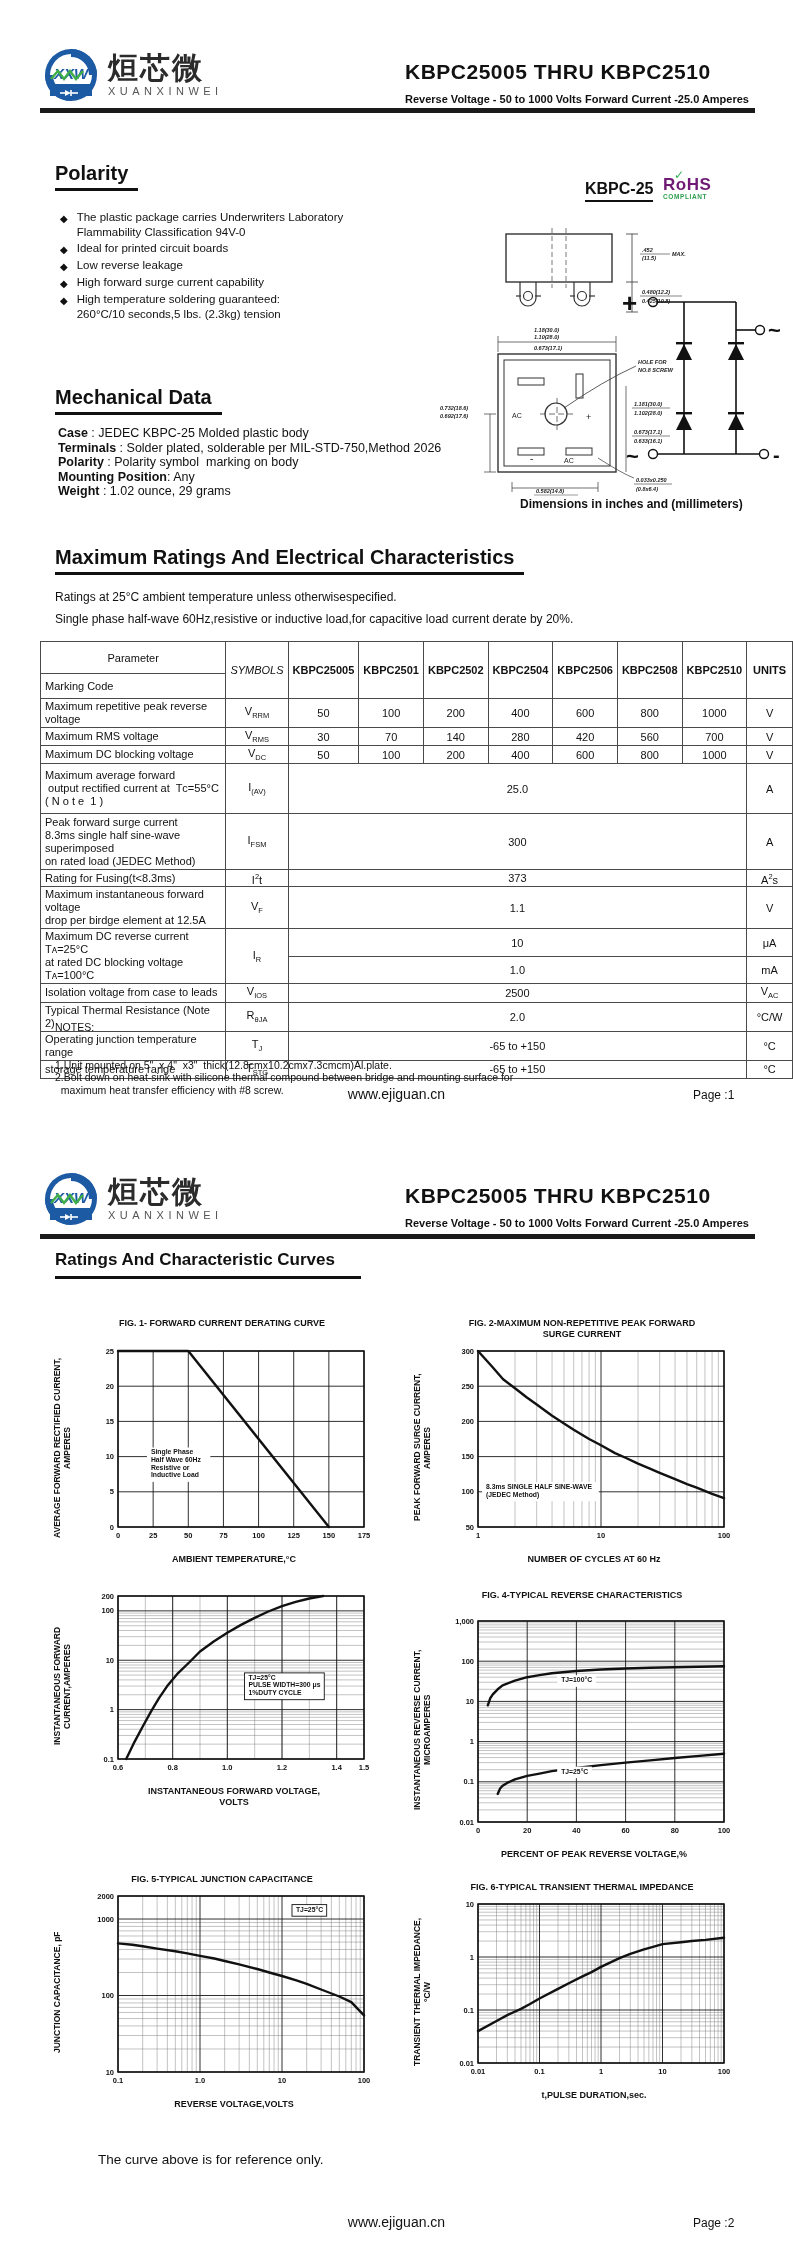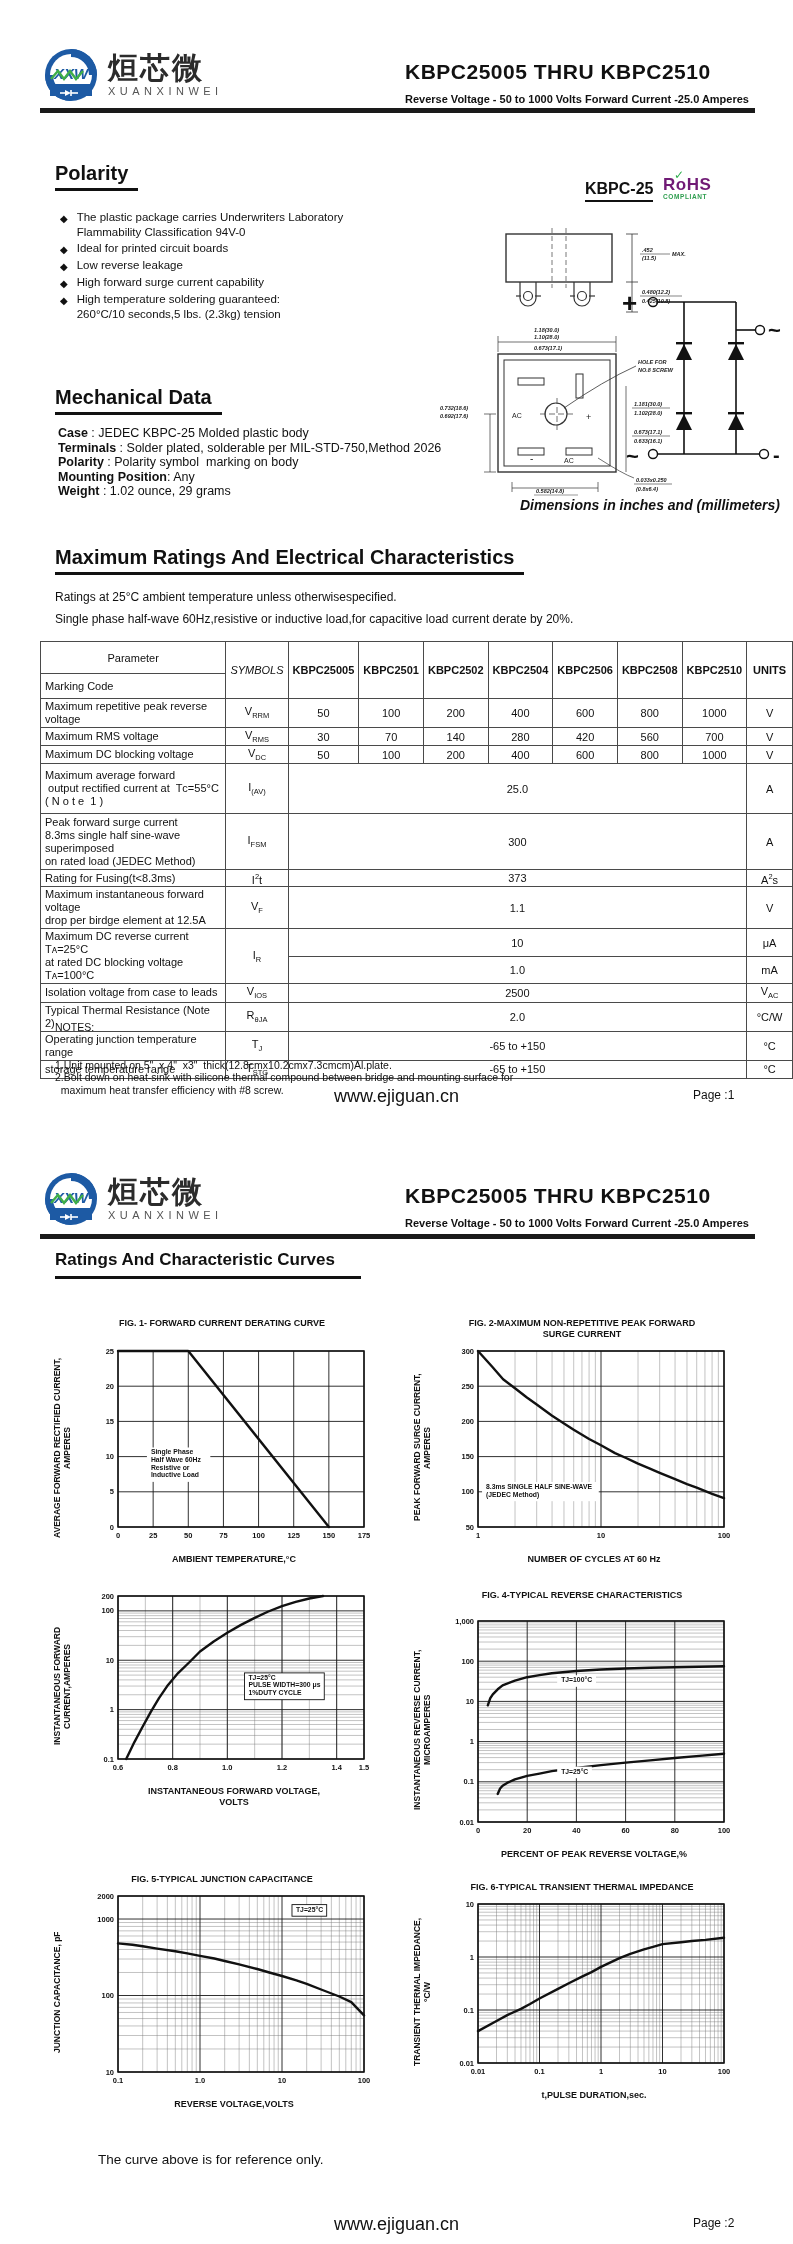--- a/index.html
+++ b/index.html
@@ -31,33 +31,33 @@
   table.ratings td{border:1px solid #4a4a4a;font-size:11px;padding:1px 4px;vertical-align:middle;overflow:hidden;}
   td.p-head{font-size:16px;text-align:center;font-weight:400;height:29px;}
   td.mark{height:22px;}
   td.sym-head{font-style:italic;font-size:9.5px;text-align:center;}
   td.model-head{font-size:7.5px;font-weight:700;text-align:center;padding:1px 0;}
   td.units-head{font-size:11px;font-weight:700;text-align:center;}
   td.lbl{white-space:pre-wrap;line-height:13px;}
   td.val,td.sym{text-align:center;}
   sub{font-size:68%;} sup{font-size:68%;}
   .notes{font-size:10.5px;line-height:12.5px;white-space:pre-wrap;}
-  .foot-site{width:100%;text-align:center;font-size:18px;}
+  .foot-site{width:100%;text-align:center;font-size:14px;}
   .foot-page{font-size:12px;}
   
   .fig{position:absolute;}
   .fig-title{font-size:9px;font-weight:700;text-align:center;white-space:pre-line;line-height:11px;margin-bottom:3px;}
   .t1{min-height:24px;} .t2{min-height:22px;} .t3{min-height:13px;}
   .fig-body{display:flex;align-items:stretch;}
   .ylab{writing-mode:vertical-rl;transform:rotate(180deg);font-size:8.5px;font-weight:700;text-align:center;white-space:pre-line;line-height:10px;width:24px;}
   .xlab{font-size:9px;font-weight:700;text-align:center;white-space:pre-line;line-height:11px;margin-top:4px;margin-left:24px;}
   .ref-note{font-size:13.5px;}
   svg text{font-family:"Liberation Sans","DejaVu Sans",sans-serif;}
   .dimtxt{font-size:5.5px;font-style:italic;font-weight:700;fill:#222;}
-  .caption{font-size:14px;font-weight:700;font-style:italic;}
+  .caption{font-size:12px;font-weight:700;}
 </style>
 </head>
 <body>
 
 <div class="page">
 
   <div class="abs logo-wrap" style="left:42px;top:46px;">
     <svg width="58" height="58" viewBox="0 0 58 58">
       <circle cx="29" cy="29" r="26" fill="#1d5aa4"></circle>
       <circle cx="29" cy="29" r="21" fill="#ffffff"></circle>

